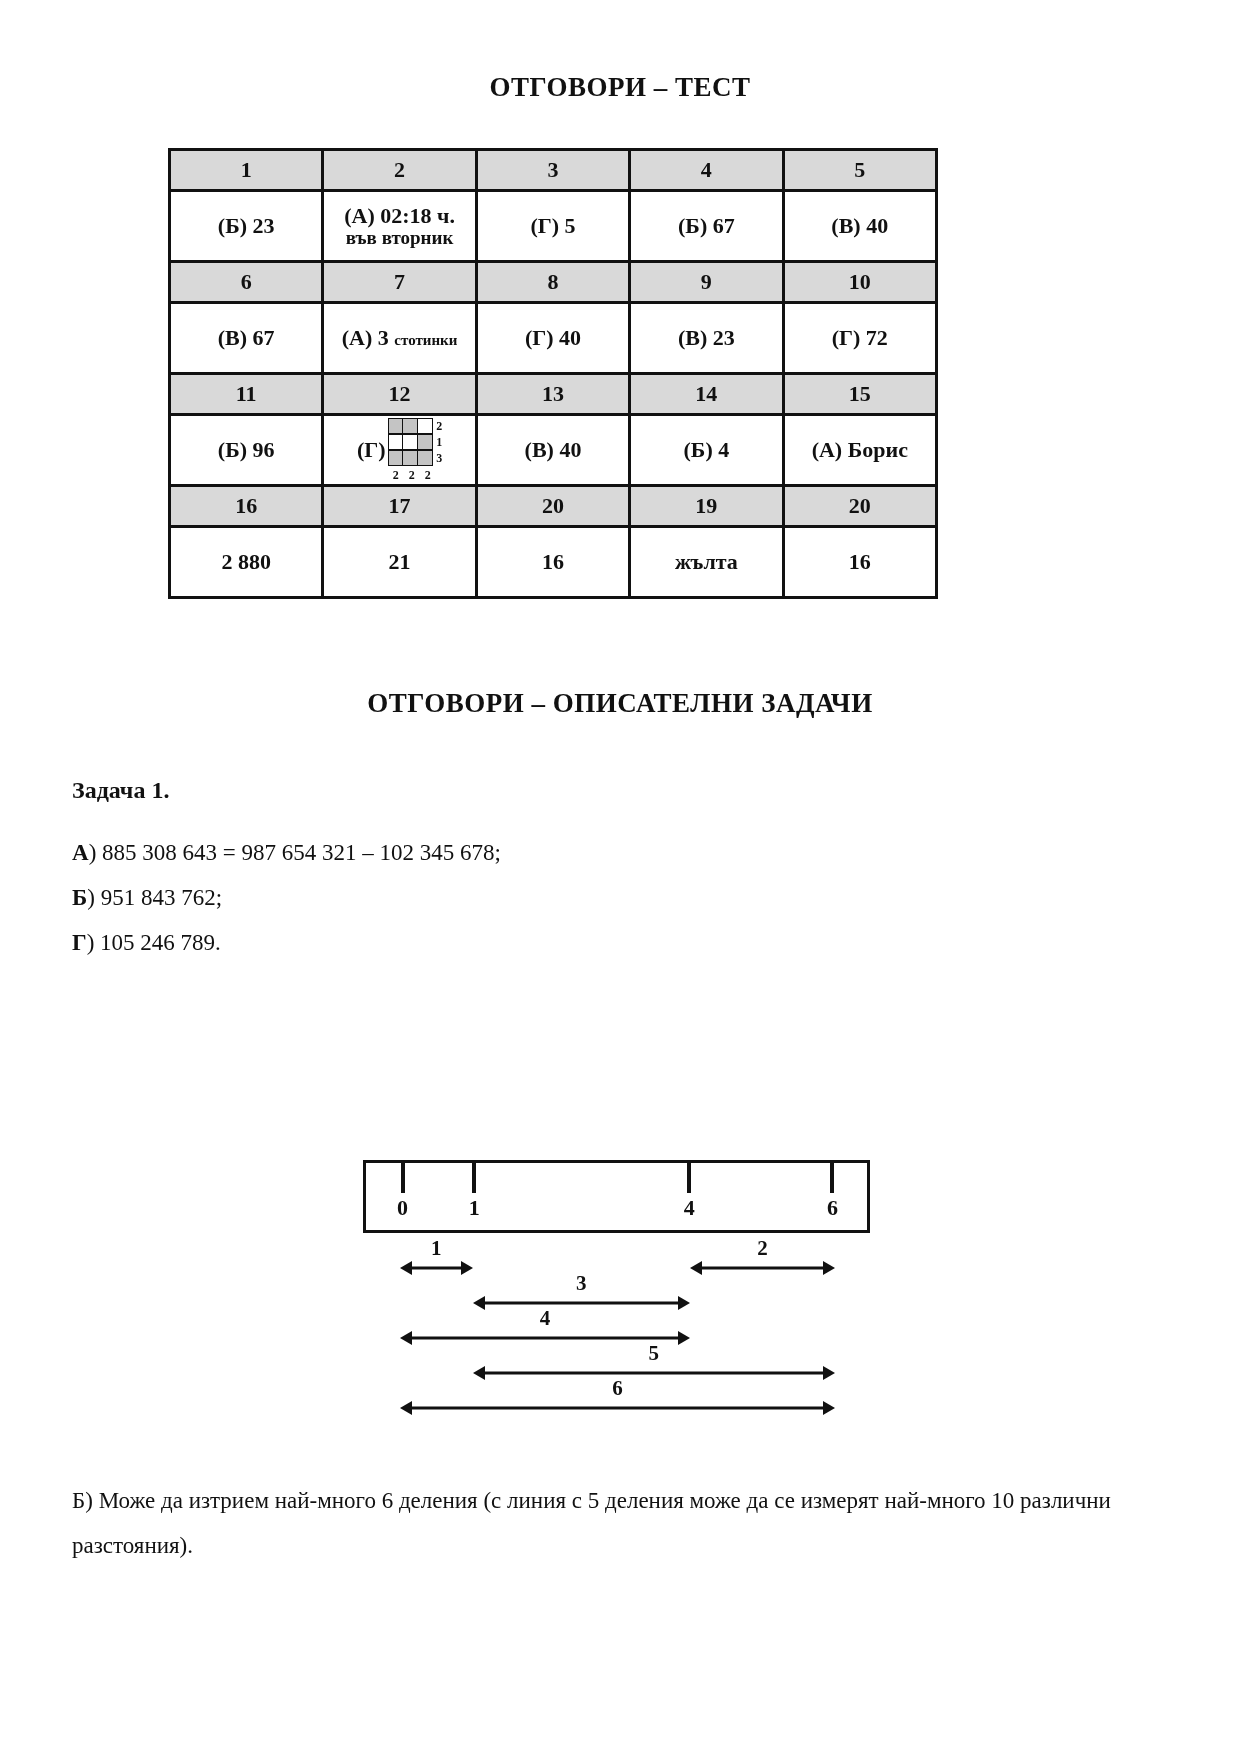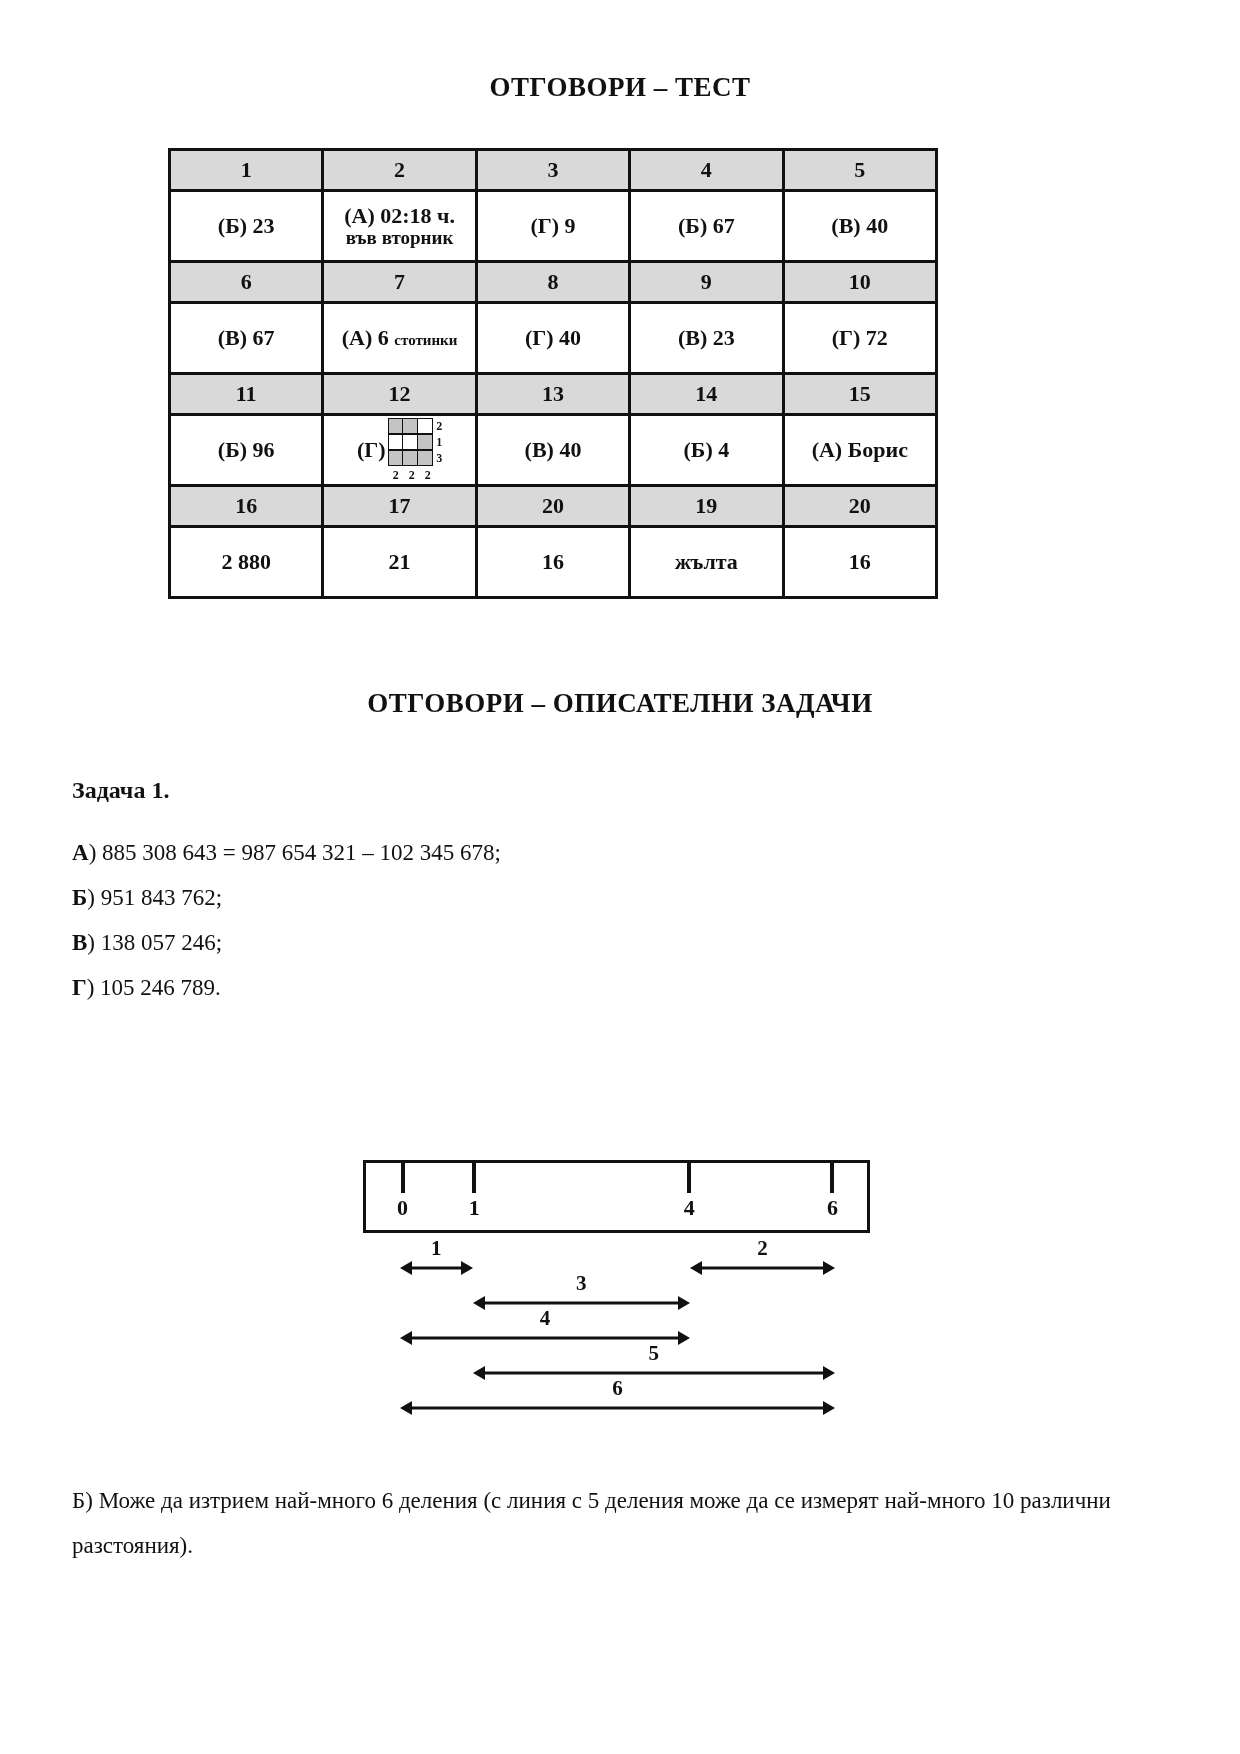--- a/index.html
+++ b/index.html
@@ -122,34 +122,34 @@
         <td>3</td>
         <td>4</td>
         <td>5</td>
       </tr>
       <tr class="ans">
         <td>(Б) 23</td>
         <td>
           <div class="cell-main">(А) 02:18 ч.</div>
           <div class="cell-sub">във вторник</div>
         </td>
-        <td>(Г) 9</td>
+        <td>(Г) 5</td>
         <td>(Б) 67</td>
         <td>(В) 40</td>
       </tr>
       <tr class="hdr">
         <td>6</td>
         <td>7</td>
         <td>8</td>
         <td>9</td>
         <td>10</td>
       </tr>
       <tr class="ans">
         <td>(В) 67</td>
-        <td><span>(А) 6</span> <span class="small-word">стотинки</span></td>
+        <td><span>(А) 3</span> <span class="small-word">стотинки</span></td>
         <td>(Г) 40</td>
         <td>(В) 23</td>
         <td>(Г) 72</td>
       </tr>
       <tr class="hdr">
         <td>11</td>
         <td>12</td>
         <td>13</td>
         <td>14</td>
         <td>15</td>
@@ -206,21 +206,20 @@
       </tr>
     </tbody>
   </table>
 
   <div class="doc-title" id="title-tasks">ОТГОВОРИ – ОПИСАТЕЛНИ ЗАДАЧИ</div>
 
   <div class="task-block" id="task1">
     <div class="task-heading">Задача 1.</div>
     <div class="task-line"><span class="lbl">А</span><span>) 885 308 643 = 987 654 321 – 102 345 678;</span></div>
     <div class="task-line"><span class="lbl">Б</span><span>) 951 843 762;</span></div>
-    <div class="task-line"><span class="lbl">В</span><span>) 138 057 246;</span></div>
     <div class="task-line"><span class="lbl">Г</span><span>) 105 246 789.</span></div>
   </div>
 
 
   <div class="ruler" id="ruler1">
       <div class="tick" style="left: 7.3%;"></div>
       <div class="tick-label" style="left: 7.3%;">0</div>
       <div class="tick" style="left: 21.6%;"></div>
       <div class="tick-label" style="left: 21.6%;">1</div>
       <div class="tick" style="left: 64.5%;"></div>

